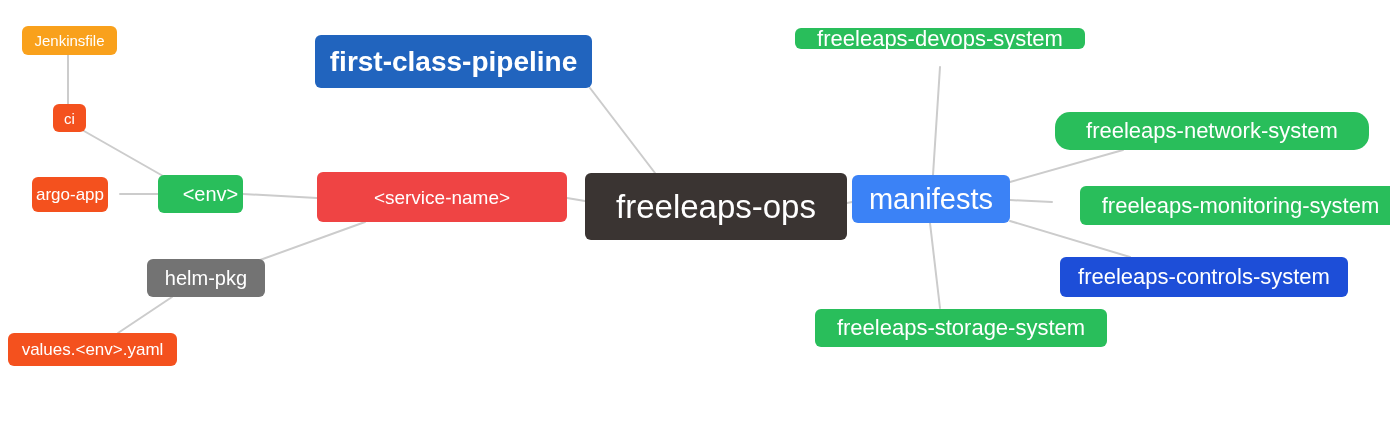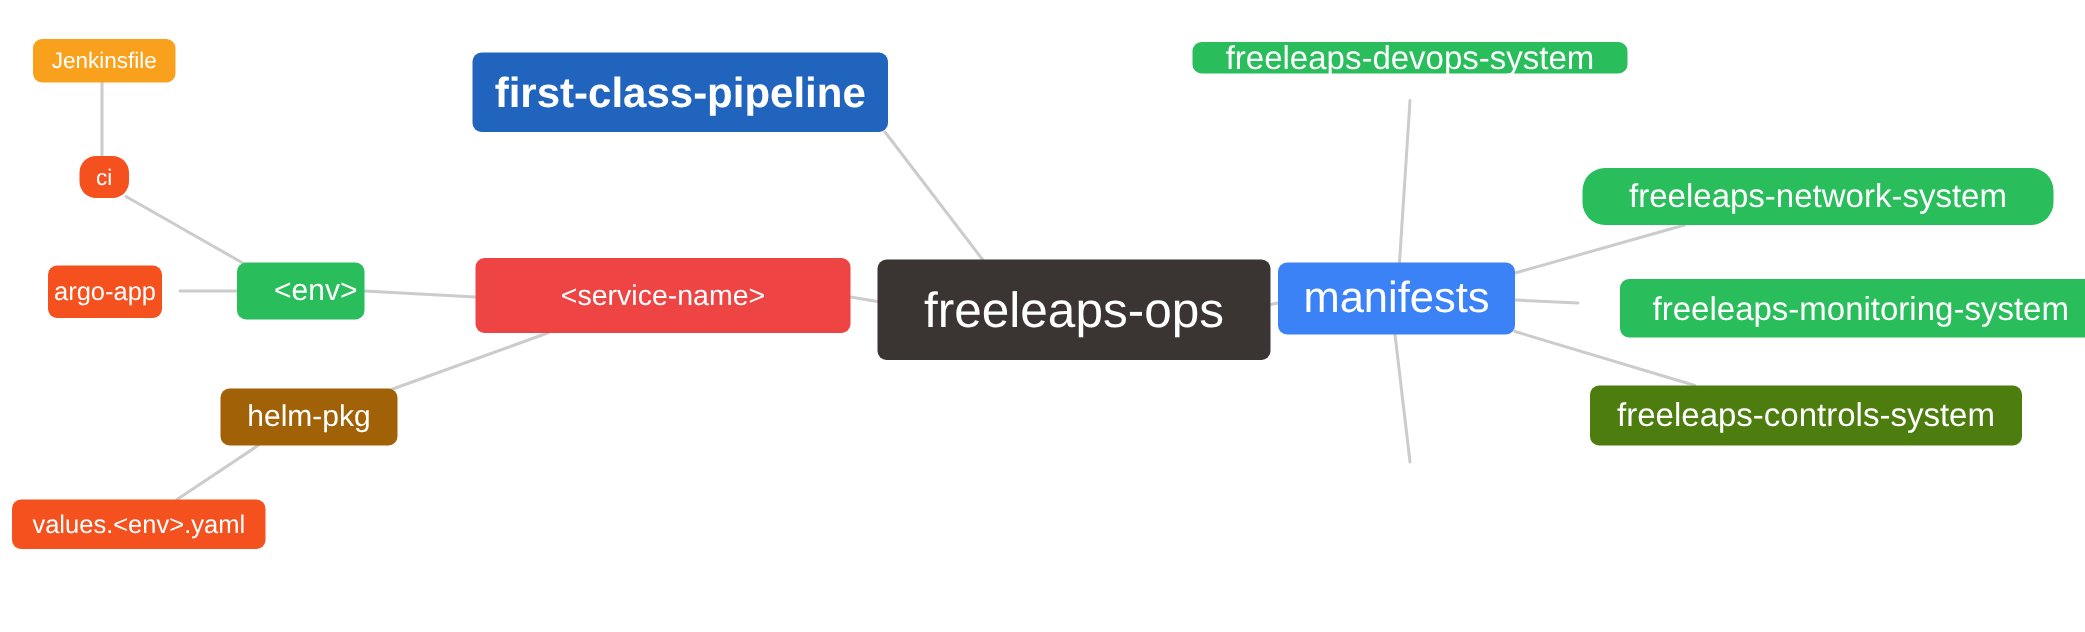--- a/index.html
+++ b/index.html
@@ -65,40 +65,43 @@
     </div>
     <div class="node" style="left: 317px; top: 172px; width: 250px; height: 50px; background: #ef4444; font-size: 19px; justify-content: center;">
       <span>&lt;service-name&gt;</span>
     </div>
     <div class="node" style="left: 852px; top: 175px; width: 158px; height: 48px; background: #3b82f6; font-size: 29px;">
       <span>manifests</span>
     </div>
     <div class="node" style="left: 158px; top: 175px; width: 85px; height: 38px; background: rgb(41, 190, 91); font-size: 20px; padding-left: 20px;">
       <span>&lt;env&gt;</span>
     </div>
-    <div class="node" style="left: 147px; top: 259px; width: 118px; height: 38px; background: #a16207; font-size: 20px;">
+    <div class="node" style="left: 147px; top: 259px; width: 118px; height: 38px; background: #737373; font-size: 20px;">
       <span>helm-pkg</span>
     </div>
     <div class="node" style="left: 22px; top: 26px; width: 95px; height: 29px; background: rgb(249, 161, 28); font-size: 15px;">
       <span>Jenkinsfile</span>
     </div>
-    <div class="node" style="left: 53px; top: 104px; width: 33px; height: 28px; background: rgb(244, 81, 30); font-size: 15px; border-radius: 11px;">
+    <div class="node" style="left: 53px; top: 104px; width: 33px; height: 28px; background: rgb(244, 81, 30); font-size: 15px;">
       <span>ci</span>
     </div>
     <div class="node" style="left: 32px; top: 177px; width: 76px; height: 35px; background: rgb(244, 81, 30); font-size: 17px;">
       <span>argo-app</span>
     </div>
     <div class="node" style="left: 8px; top: 333px; width: 169px; height: 33px; background: rgb(244, 81, 30); font-size: 17px;">
       <span>values.&lt;env&gt;.yaml</span>
     </div>
     <div class="node" style="left: 795px; top: 28px; width: 290px; height: 21px; background: rgb(41, 190, 91); font-size: 22px;">
       <span>freeleaps-devops-system</span>
     </div>
     <div class="node" style="left: 1055px; top: 112px; width: 314px; height: 38px; background: rgb(41, 190, 91); font-size: 22px; border-radius: 15px;">
       <span>freeleaps-network-system</span>
     </div>
     <div class="node" style="left: 1052px; top: 186px; width: 321px; height: 39px; background: rgb(41, 190, 91); font-size: 22px; margin-left: 28px;">
       <span>freeleaps-monitoring-system</span>
     </div>
-    <div class="node" style="left: 1060px; top: 257px; width: 288px; height: 40px; background: #4d7c0f; font-size: 22px;">
+    <div class="node" style="left: 1060px; top: 257px; width: 288px; height: 40px; background: #1d4ed8; font-size: 22px;">
       <span>freeleaps-controls-system</span>
+    </div>
+    <div class="node" style="left: 815px; top: 309px; width: 292px; height: 38px; background: rgb(41, 190, 91); font-size: 22px;">
+      <span>freeleaps-storage-system</span>
     </div>
   </div>
 
 </body></html>

